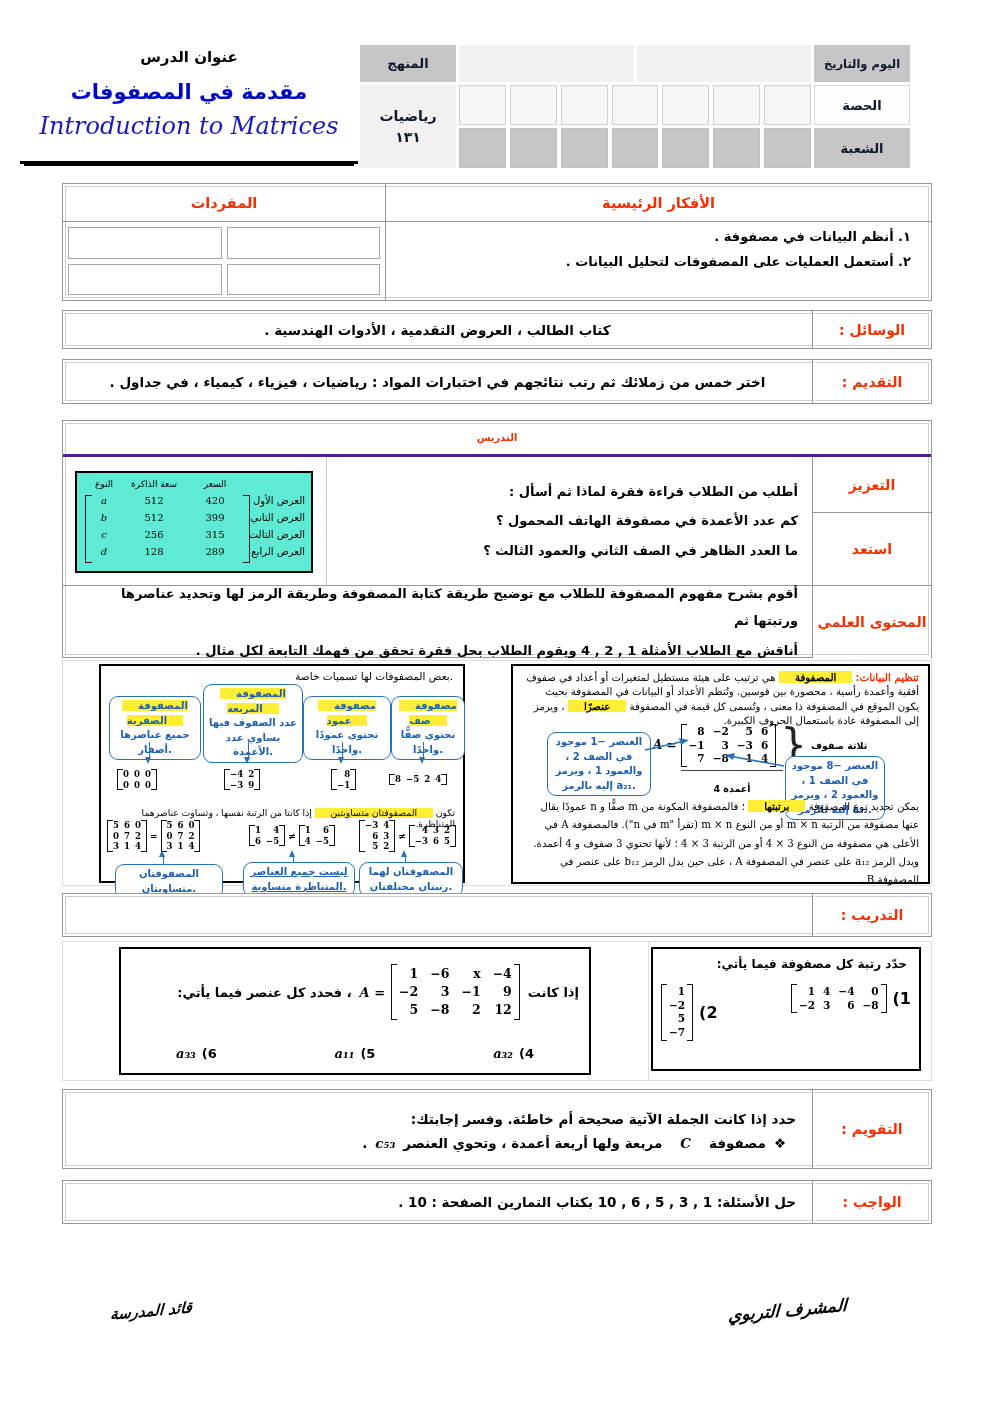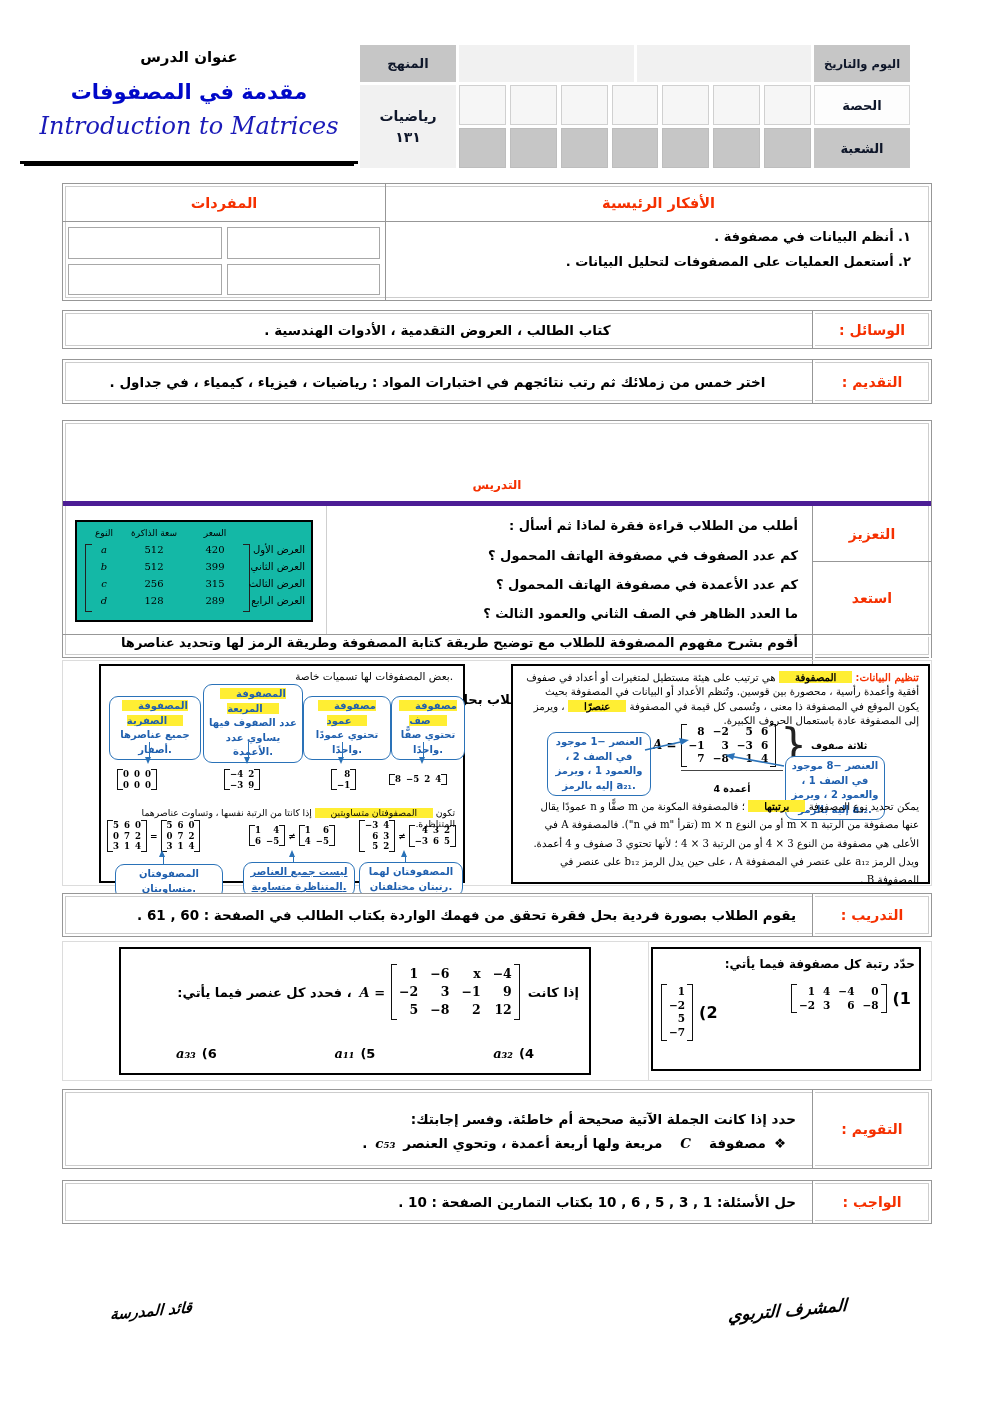--- a/index.html
+++ b/index.html
@@ -44,29 +44,29 @@
   .vhead{height:37px;display:flex;align-items:center;justify-content:center;font-size:14.5px;border-bottom:1px solid #979797;}
   .vocab-split{display:flex;direction:rtl;height:100%;}
   .ideas-col{flex:0 0 545px;border-left:1px solid #979797;display:flex;flex-direction:column;}
   .vocab-col{flex:1;display:flex;flex-direction:column;}
   .idea-line{text-align:right;padding:7px 20px 3px 8px;font-size:13px;font-weight:bold;}
   .vgrid{display:grid;grid-template-columns:1fr 1fr;gap:5px;padding:5px;flex:1;}
   .vgrid div{border:1px solid #a8a8a8;background:#fff;}
 
   
   .teach-title{height:33px;display:flex;align-items:center;justify-content:center;
-               font-size:12px;border-bottom:5px solid #4c1d95;margin-top:47px;}
+               font-size:10px;border-bottom:3px solid #4c1d95;}
   .teach-mid{display:flex;direction:rtl;height:128px;border-bottom:1px solid #979797;}
   .tz-col{width:118px;flex:0 0 118px;display:flex;flex-direction:column;border-left:1px solid #979797;}
   .tz1{height:55px;display:flex;align-items:center;justify-content:center;border-bottom:1px solid #979797;font-size:14px;}
   .tz2{flex:1;display:flex;align-items:center;justify-content:center;font-size:14px;}
   .qcol{flex:0 0 485px;display:flex;flex-direction:column;justify-content:center;border-left:1px solid #cfcfcf;}
   .qline{text-align:right;padding:2px 14px;font-size:13px;font-weight:bold;line-height:1.95;}
   .imgcol{flex:1;position:relative;}
-  .pricebox{position:absolute;left:12px;top:14px;width:234px;height:98px;border:2px solid #000;background:#14b8a6;}
+  .pricebox{position:absolute;left:12px;top:14px;width:234px;height:98px;border:2px solid #000;background:#5eead4;}
   .pgrid{position:absolute;left:10px;top:4px;display:grid;grid-template-columns:34px 66px 56px 66px;
          font-size:10px;line-height:1.7;direction:ltr;}
   .pgrid .hd{font-size:9px;font-weight:normal;text-align:center;}
   .pgrid .c1{text-align:center;}
   .pgrid .num{text-align:center;font-family:"DejaVu Serif",serif;}
   .pgrid .rowlbl{text-align:right;font-size:10px;padding-right:4px;font-weight:normal;}
   .brk{position:absolute;top:22px;bottom:8px;width:6px;border:1.4px solid #222;}
   .brk.l{left:8px;border-right:none;}
   .brk.r{left:166px;border-left:none;}
   .content-row{display:flex;direction:rtl;height:72px;}
@@ -117,21 +117,21 @@
   .prac-wrap{position:absolute;left:62px;top:941px;width:868px;height:138px;border:1px solid #dcdcdc;}
   .prac-div{position:absolute;top:0;bottom:0;left:585px;width:1px;background:#dcdcdc;}
   .pl{left:56px;top:5px;width:468px;height:124px;}
   .pr{right:10px;top:5px;width:266px;height:120px;}
   .pl-line{position:absolute;top:14px;right:10px;left:10px;display:flex;direction:rtl;align-items:center;
            justify-content:flex-start;gap:8px;font-size:13px;font-weight:bold;}
   .pl-items{position:absolute;bottom:12px;right:0;left:0;display:flex;direction:rtl;justify-content:space-between;
             padding:0 55px;font-size:13px;font-weight:bold;}
   .item{display:flex;direction:rtl;gap:6px;align-items:center;}
   .itemno{font-family:"DejaVu Sans",sans-serif;direction:ltr;}
-  .pr-title{position:absolute;top:8px;right:4px;font-size:12px;font-weight:bold;direction:rtl;}
+  .pr-title{position:absolute;top:8px;right:12px;font-size:12px;font-weight:bold;direction:rtl;}
   .pr-items{position:absolute;top:34px;right:8px;left:8px;display:flex;direction:rtl;justify-content:space-between;align-items:flex-start;}
 
   
   .eval1{text-align:right;padding:10px 16px 2px;font-size:13.5px;font-weight:bold;}
   .eval2{display:flex;direction:rtl;align-items:center;gap:8px;padding:6px 26px;font-size:13.5px;font-weight:bold;}
 
   
   .sig{position:absolute;font-family:"DejaVu Serif",serif;font-style:italic;font-weight:bold;
        font-size:17px;transform:rotate(-5deg) skewX(-8deg);letter-spacing:-1px;}
 </style>
@@ -217,21 +217,20 @@
 
   <div class="sec" style="top:420px;height:236px;">
     <div class="teach-title red">التدريس</div>
     <div class="teach-mid">
       <div class="tz-col">
         <div class="tz1 red">التعزيز</div>
         <div class="tz2 red">استعد</div>
       </div>
       <div class="qcol">
         <div class="qline">أطلب من الطلاب قراءة فقرة لماذا ثم أسأل :</div>
-        <div class="qline">كم عدد الصفوف في مصفوفة الهاتف المحمول ؟</div>
         <div class="qline">كم عدد الأعمدة في مصفوفة الهاتف المحمول ؟</div>
         <div class="qline">ما العدد الظاهر في الصف الثاني والعمود الثالث ؟</div>
       </div>
       <div class="imgcol">
         <div class="pricebox">
           <div class="brk l"></div>
           <div class="brk r"></div>
           <div class="pgrid">
             <div class="hd">النوع</div>
             <div class="hd">سعة الذاكرة</div>
@@ -447,21 +446,20 @@
         <span>يمكن تحديد نوع المصفوفة</span>
         <span class="hl b">برتبتها</span>
         <span>؛ فالمصفوفة المكونة من m صفًّا و n عمودًا يقال عنها مصفوفة من الرتبة m × n أو من النوع m × n (تقرأ "m في n"). فالمصفوفة A في الأعلى هي مصفوفة من النوع 3 × 4 أو من الرتبة 3 × 4 ؛ لأنها تحتوي 3 صفوف و 4 أعمدة. ويدل الرمز a₁₂ على عنصر في المصفوفة A ، على حين يدل الرمز b₁₂ على عنصر في المصفوفة B .</span>
       </div>
     </div>
   </div>
 
   <div class="sec" style="top:893px;height:42px;">
     <div class="flexrow">
       <div class="lblcol red">التدريب :</div>
-      <div class="seccontent" style="text-align:right;padding-right:16px;">يقوم الطلاب بصورة فردية بحل فقرة تحقق من فهمك الواردة بكتاب الطالب في الصفحة : 60 , 61 .</div>
     </div>
   </div>
 
   <div class="prac-wrap">
     <div class="prac-div"></div>
 
     <div class="blackbox pl">
       <div class="pl-line">
         <span>إذا كانت</span>
         <span class="ltr" style="display:flex;align-items:center;gap:6px;">

